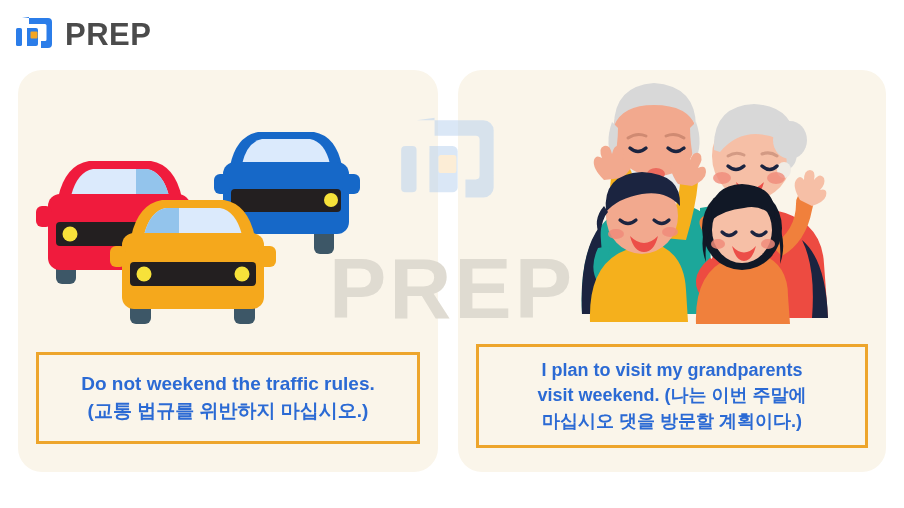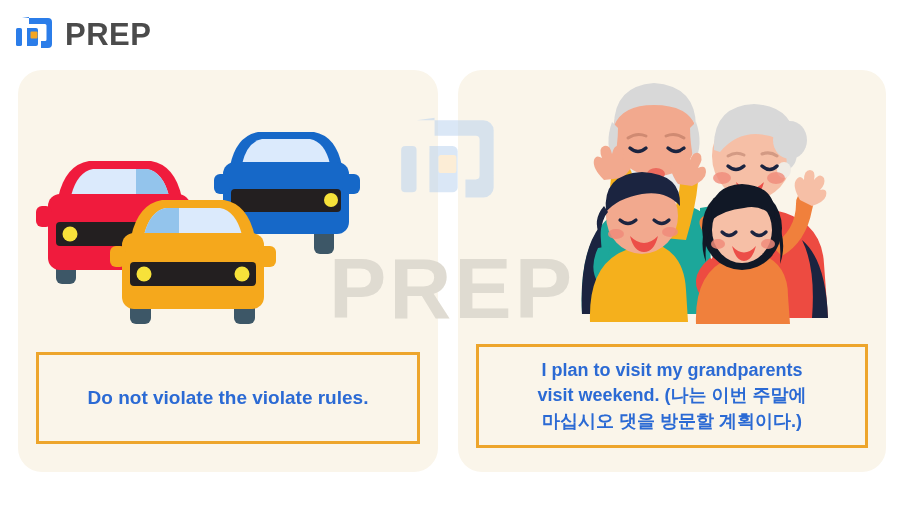--- a/index.html
+++ b/index.html
@@ -178,21 +178,22 @@
           <rect x="240" y="176" width="18" height="21" rx="6" fill="#f5a81c"></rect>
           <rect x="112" y="192" width="126" height="24" rx="4" fill="#231f20"></rect>
           <circle cx="126" cy="204" r="7.5" fill="#f7e23a"></circle>
           <circle cx="224" cy="204" r="7.5" fill="#f7e23a"></circle>
         </g>
       </svg>
     </div>
 
     <div class="caption">
       <div class="caption-text">
-        <span class="ln">Do not violate the violate rules.</span>
+        <span class="ln">Do not weekend the traffic rules.</span>
+        <span class="ln">(교통 법규를 위반하지 마십시오.)</span>
       </div>
     </div>
   </div>
 
   <div class="card right">
     <div class="card-art">
       <svg viewBox="0 0 428 268" xmlns="http://www.w3.org/2000/svg" aria-hidden="true">
         <g transform="translate(118,8)">
 
           <g>

